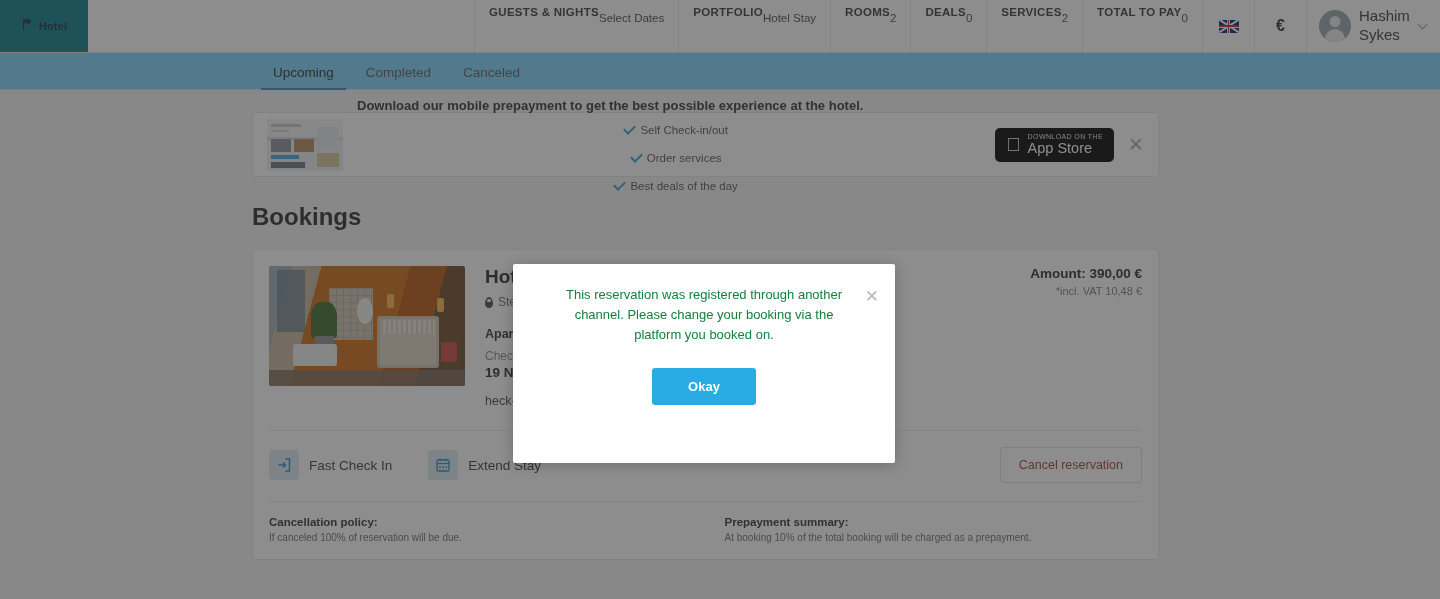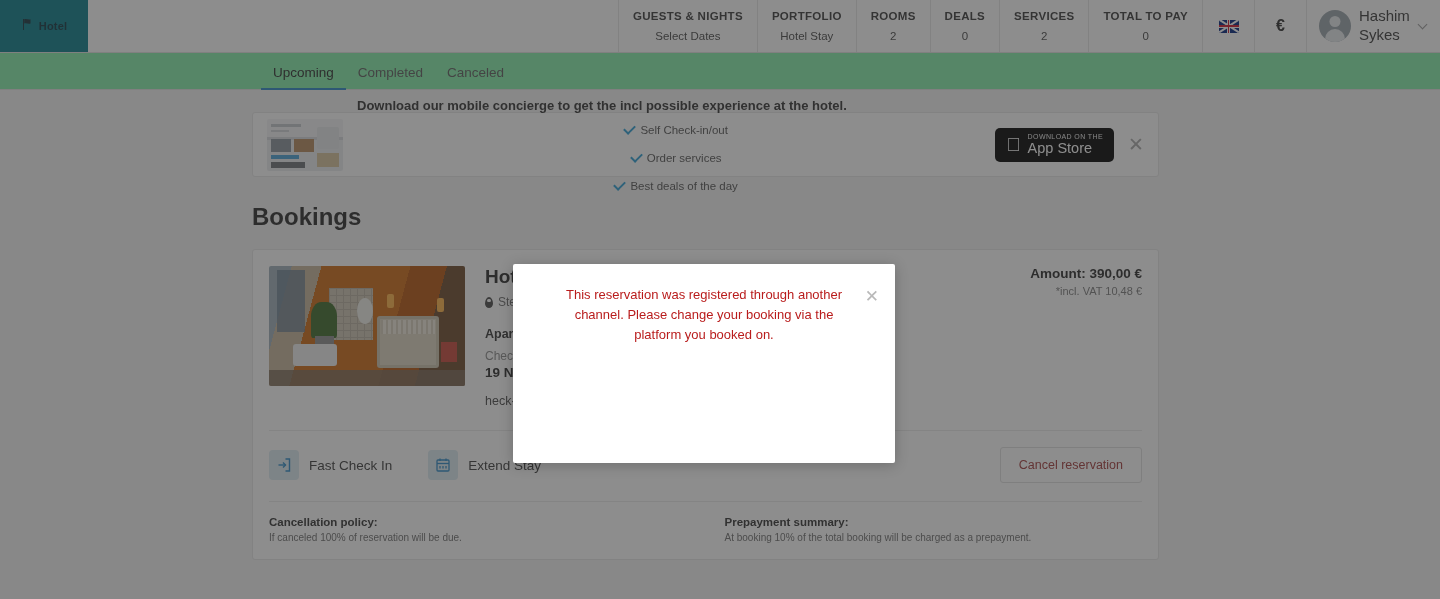--- a/index.html
+++ b/index.html
@@ -23,21 +23,21 @@
   .logo-box {
     width: 88px; background: #0b7c8a; display: flex; align-items: center;
     justify-content: center; gap: 5px; color: #0d2430;
   }
   .logo-icon { display: inline-block; }
   .logo-text { font-size: 11px; font-weight: bold; letter-spacing: .2px; color:#10343f; }
   .header-spacer { flex: 1; }
 
   .stat {
     border-left: 1px solid #e6e6e6; padding: 6px 14px 5px; text-align: center;
-    display: flex; flex-direction: column; justify-content: center; min-width: 56px;
+    display: flex; flex-direction: row; justify-content: center; min-width: 56px;
   }
   .stat-label { font-size: 11.5px; font-weight: bold; color: #3b3b3b; letter-spacing: .3px;
                 line-height: 1.18; text-transform: uppercase; }
   .stat-value { font-size: 11.5px; color: #4a4a4a; margin-top: 6px; line-height: 1.1; }
   .stat.guests { min-width: 115px; }
   .stat.portfolio { min-width: 83px; }
   .stat.total { min-width: 100px; }
 
   .lang, .curr {
     border-left: 1px solid #e6e6e6; display: flex; align-items: center;
@@ -61,22 +61,22 @@
             overflow: hidden; }
   .avatar .head { position: absolute; left: 50%; top: 6px; transform: translateX(-50%);
                   width: 11px; height: 11px; border-radius: 50%; background: #e7ebee; }
   .avatar .body { position: absolute; left: 50%; top: 19px; transform: translateX(-50%);
                   width: 20px; height: 16px; border-radius: 10px 10px 0 0; background: #e7ebee; }
   .user-name { font-size: 15px; color: #3a3a3a; line-height: 1.25; max-width: 52px; }
   .chev { width: 7px; height: 7px; border-right: 1.4px solid #9b9b9b;
           border-bottom: 1.4px solid #9b9b9b; transform: rotate(45deg); margin-top: -4px; }
 
   
-  .tabbar { height: 37px; background: #86efac; border-bottom: 1px solid #e3e3e3;
-            display: flex; align-items: flex-end; padding-left: 261px; gap: 0; }
+  .tabbar { height: 37px; background: #7dd3fc; border-bottom: 1px solid #e3e3e3;
+            display: flex; align-items: flex-end; padding-left: 261px; gap: 8px; }
   .tab { font-size: 13.5px; color: #5e5e5e; padding: 0 12px 9px; position: relative; }
   .tab.active { color: #2e2e2e; }
   .tab.active::after { content: ""; position: absolute; left: 0; right: 0; bottom: -1px;
                        height: 2.5px; background: #2e8bc7; }
 
   
   .content { padding: 0; }
   .banner {
     margin: 22px 281px 0 252px; background: #fff; border: 1px solid #e6e6e6; border-radius: 3px;
     height: 65px; display: flex; align-items: center; padding: 0 14px 0 0; position: relative;
@@ -177,21 +177,21 @@
   .policy-text { font-size: 10px; color: #6f6f6f; margin-top: 4px; }
 
   
   .overlay { position: absolute; inset: 0; background: rgba(48,48,48,0.55); }
   .modal { position: absolute; left: 513px; top: 264px; width: 382px; height: 199px;
            background: #fff; border-radius: 2px; box-shadow: 0 2px 14px rgba(0,0,0,.22); }
   .modal-title { text-align: center; font-size: 15px; font-weight: bold; color: #2b2b2b;
                  padding-top: 25px; }
   .modal-close { position: absolute; right: 16px; top: 24px; font-size: 17px; color: #b9b9b9;
                  line-height: 1; }
-  .modal-body { text-align: center; font-size: 13px; color: #b91c1c; line-height: 1.55;
+  .modal-body { text-align: center; font-size: 13px; color: #15803d; line-height: 1.55;
                 padding: 21px 42px 0; }
   .modal-btn { display: block; margin: 23px auto 0; background: #29ace3; color: #fff;
                border: none; border-radius: 3px; padding: 11px 36px; font-size: 13px;
                font-weight: bold; font-family: "Liberation Sans", sans-serif; }
 </style>
 </head>
 <body>
 
 <div id="page">
 
@@ -267,21 +267,21 @@
         <i class="bt1"></i>
           <i class="bt2"></i>
           <i class="bt3"></i>
           <i class="bt4"></i>
         <i class="bt5"></i>
           <i class="bt6"></i>
           <i class="bt7"></i>
           <i class="bt8"></i>
       </span>
       <div class="banner-texts">
-        <div class="banner-title">Download our mobile concierge to get the incl possible experience at the hotel.</div>
+        <div class="banner-title">Download our mobile prepayment to get the best possible experience at the hotel.</div>
         <div class="banner-feats">
           <span class="feat">
             <span class="check"></span>
             <span>Self Check-in/out</span>
           </span>
           <span class="feat">
             <span class="check"></span>
             <span>Order services</span>
           </span>
           <span class="feat">
@@ -374,13 +374,14 @@
         </div>
       </div>
     </div>
   </div>
 </div>
 
 <div class="overlay"></div>
 <div class="modal">
   <span class="modal-close">✕</span>
   <div class="modal-body">This reservation was registered through another channel. Please change your booking via the platform you booked on.</div>
+  <button class="modal-btn">Okay</button>
 </div>
 
 </body></html>

